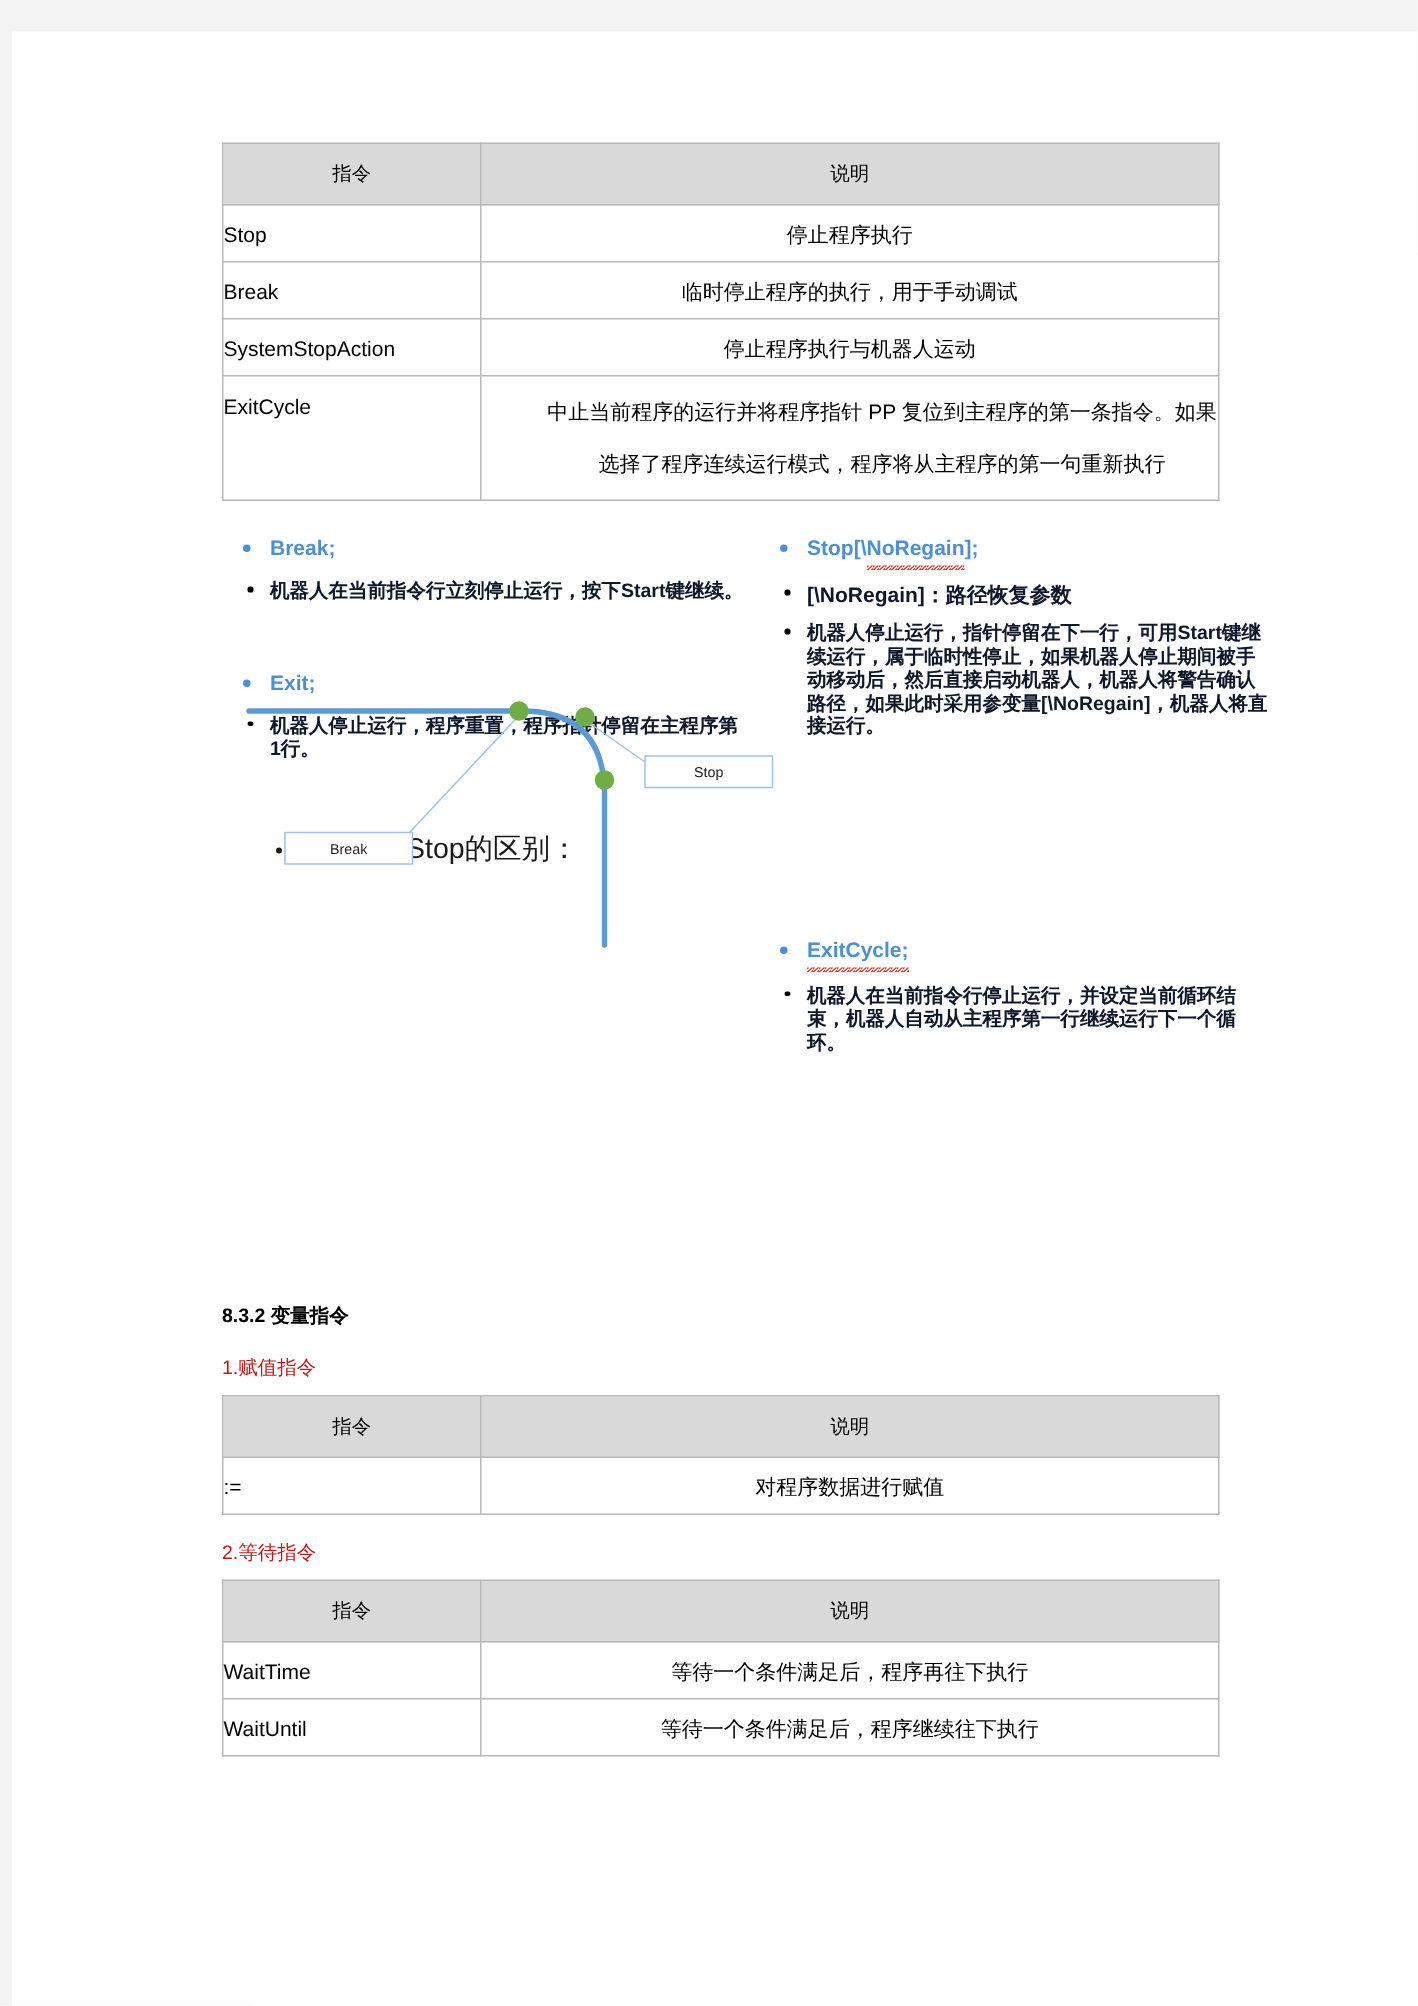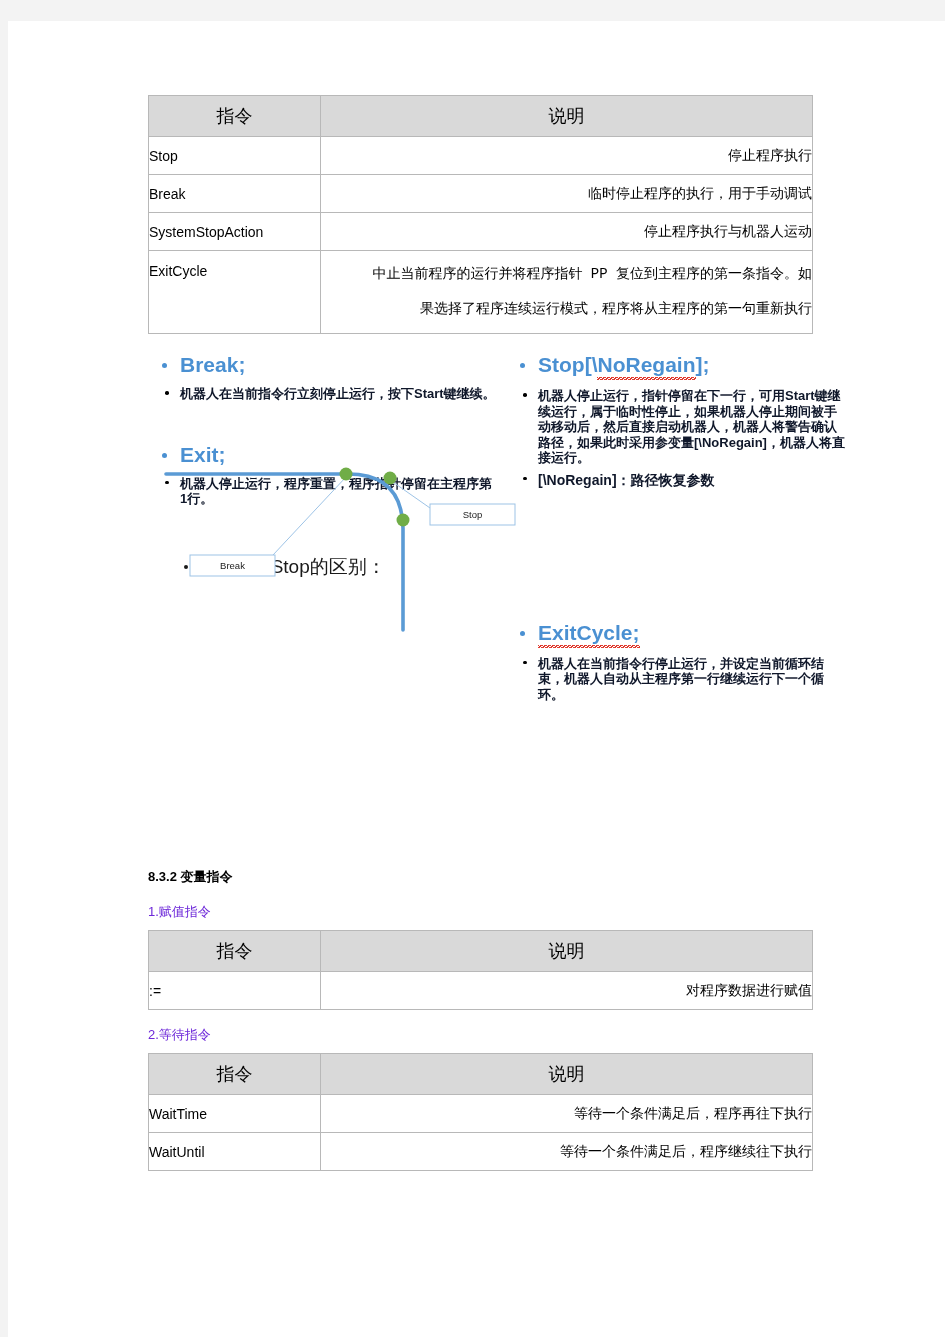--- a/index.html
+++ b/index.html
@@ -37,41 +37,40 @@
     margin: 0;
   }
   table.doc-table td, table.doc-table th {
     border: 1px solid #b8b8b8;
     padding: 0;
     vertical-align: middle;
   }
   table.doc-table thead th {
     background: #d9d9d9;
     font-weight: normal;
-    font-size: 18px;
+    font-size: 13px;
     color: #000;
     text-align: center;
     height: 40px;
   }
   .col-cmd { width: 172px; }
   .col-desc { width: 492px; }
   table.doc-table tbody td {
     font-size: 14px;
     color: #000;
     height: 37px;
   }
   td.cell-cmd {
     padding-left: 10px;
     text-align: left;
   }
   td.cell-desc {
     padding-left: 12px;
-    text-align: right;
+    text-align: center;
     line-height: 36px;
-    font-family: Liberation Mono, monospace;
   }
   td.cell-desc.multiline {
     padding-top: 6px;
     padding-bottom: 6px;
     line-height: 35px;
     padding-left: 43px;
   }
 
   
   .columns {
@@ -88,21 +87,21 @@
   }
   .col-right {
     position: absolute;
     left: 368px;
     top: 0;
     width: 330px;
   }
   .blue-head {
     color: #4a90d2;
     font-weight: bold;
-    font-size: 21px;
+    font-size: 14px;
     line-height: 26px;
     position: relative;
     padding-left: 22px;
     margin: 0 0 8px 0;
     white-space: nowrap;
   }
   .blue-head .bullet-dot {
     position: absolute;
     left: 4px;
     top: 11px;
@@ -181,21 +180,21 @@
 
   
   .section-heading {
     font-size: 13px;
     font-weight: bold;
     color: #000;
     margin: 0 0 17px 0;
   }
   .list-label {
     font-size: 13px;
-    color: #6d28d9;
+    color: #b91c1c;
     margin: 0 0 9px 0;
   }
   .spacer-after-table { height: 16px; }
 </style>
 </head>
 <body>
 
 <div class="page">
   <div class="content">
 
@@ -283,28 +282,28 @@
         </div>
       </div>
 
       <div class="col-right">
 
         <div class="blue-head">
           <span class="bullet-dot"></span>
           <span>Stop[\</span><span class="squiggle">NoRegain</span><span>];</span>
         </div>
 
+        <div class="bullet-item" style="font-size:14px; line-height:17px; margin-bottom:9px;">
+          <span class="bullet-dot"></span>
+          <span>[\NoRegain]：路径恢复参数</span>
+        </div>
+
         <div class="bullet-item" style="font-size:13px; line-height:15.5px;">
           <span class="bullet-dot"></span>
           <span>机器人停止运行，指针停留在下一行，可用Start键继续运行，属于临时性停止，如果机器人停止期间被手动移动后，然后直接启动机器人，机器人将警告确认路径，如果此时采用参变量[\NoRegain]，机器人将直接运行。</span>
-        </div>
-
-        <div class="bullet-item" style="font-size:14px; line-height:17px; margin-bottom:9px;">
-          <span class="bullet-dot"></span>
-          <span>[\NoRegain]：路径恢复参数</span>
         </div>
 
         <div style="height:122px"></div>
 
         <div class="blue-head">
           <span class="bullet-dot"></span>
           <span class="squiggle">ExitCycle;</span>
         </div>
         <div class="bullet-item">
           <span class="bullet-dot"></span>

